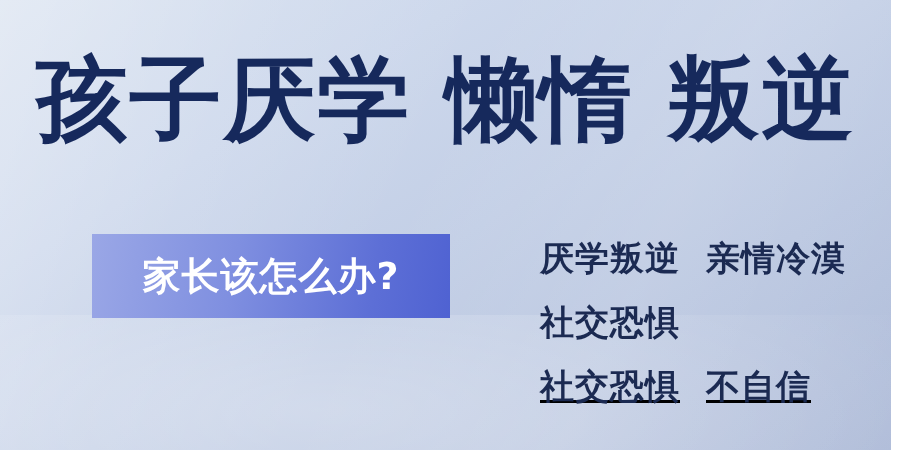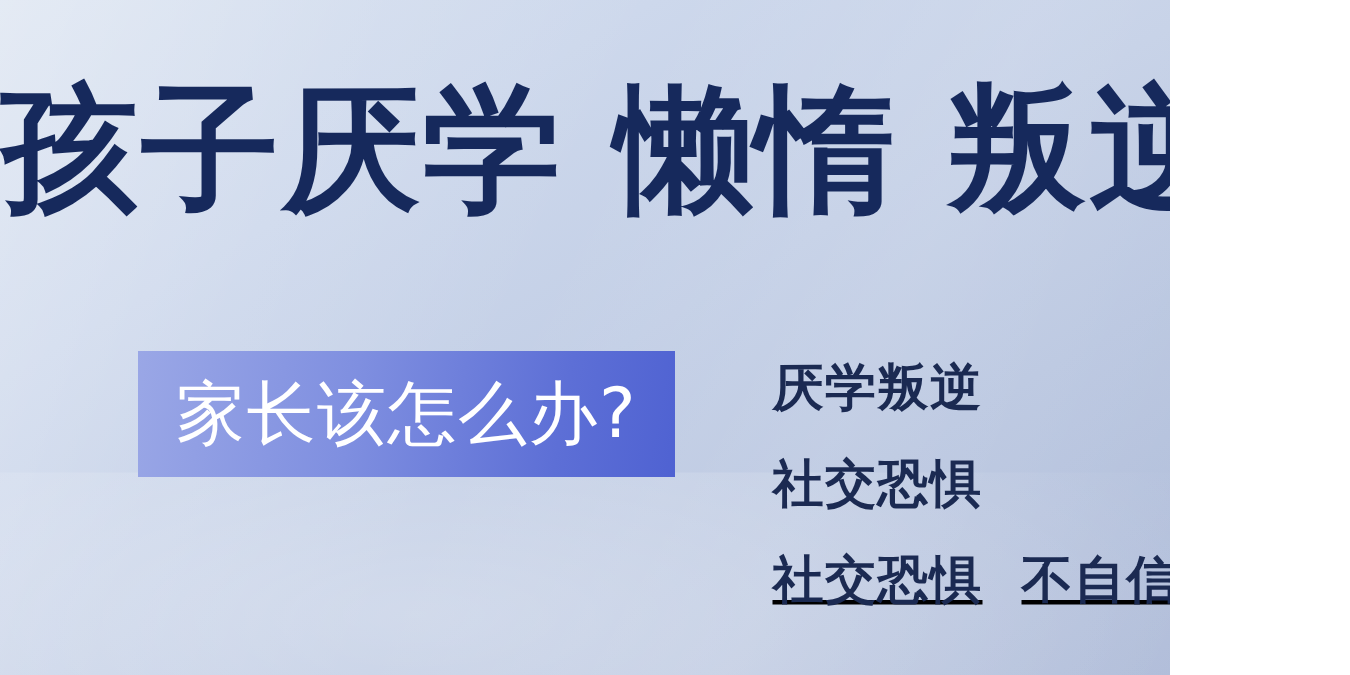--- a/index.html
+++ b/index.html
@@ -7,21 +7,21 @@
     padding: 0;
   }
   body {
     width: 900px;
     height: 450px;
     overflow: hidden;
     font-family: "Liberation Sans", sans-serif;
   }
   #poster {
     position: relative;
-    width: 780px;
+    width: 891px;
     height: 450px;
     background: linear-gradient(150deg, #d6e0ef 0%, #cdd8ec 28%, #c3cfe6 52%, #b9c6e0 72%, #aebbd8 100%);
     overflow: hidden;
   }
   
   #poster::before {
     content: "";
     position: absolute;
     inset: 0;
     background: linear-gradient(115deg, rgba(255,255,255,0.35) 0%, rgba(255,255,255,0.10) 25%, rgba(255,255,255,0.00) 45%, rgba(255,255,255,0.12) 70%, rgba(255,255,255,0.00) 100%);
@@ -61,30 +61,30 @@
     width: 358px;
     height: 84px;
     background: linear-gradient(100deg, #9aa7e6 0%, #7f8fe0 40%, #5d6fd6 78%, #4f62d2 100%);
     display: flex;
     align-items: center;
     justify-content: center;
     z-index: 3;
   }
   .ribbon-text {
     font-family: "DejaVu Sans", "Liberation Sans", sans-serif;
-    font-weight: 400;
-    font-size: 46px;
+    font-weight: 700;
+    font-size: 38px;
     color: #ffffff;
     letter-spacing: 1px;
     white-space: nowrap;
   }
 
   .keyword-list {
     position: absolute;
-    left: 515px;
+    left: 540px;
     top: 236px;
     z-index: 3;
     text-align: right;
   }
   .keyword-row {
     display: flex;
     align-items: baseline;
     margin-bottom: 18px;
     white-space: nowrap;
   }
@@ -105,20 +105,21 @@
 
   <div class="headline">孩子厌学 懒惰 叛逆</div>
 
   <div class="ribbon">
     <span class="ribbon-text">家长该怎么办?</span>
   </div>
 
   <div class="keyword-list">
     <div class="keyword-row">
       <span class="kw">厌学叛逆</span>
+      <span class="kw">亲情冷漠</span>
     </div>
     <div class="keyword-row">
       <span class="kw">社交恐惧</span>
     </div>
     <div class="keyword-row">
       <span class="kw">社交恐惧</span>
       <span class="kw">不自信</span>
     </div>
   </div>
 

